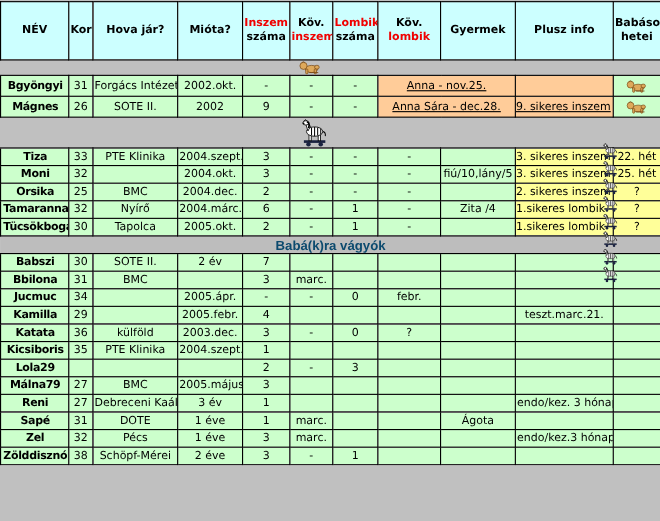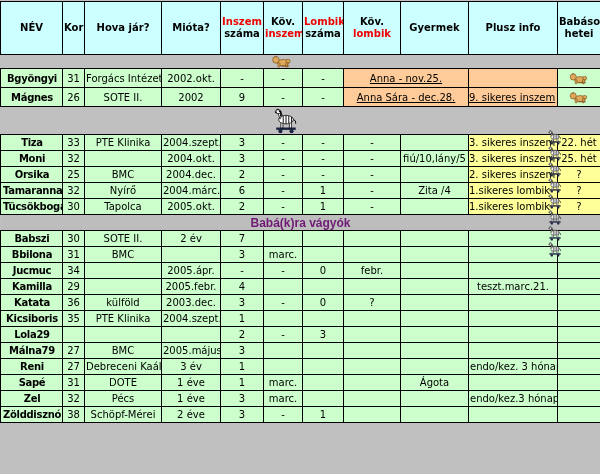--- a/index.html
+++ b/index.html
@@ -11,21 +11,21 @@
   td{background:#CCFFCC;text-align:center;vertical-align:middle;}
   tr.sec0 td{height:18px;}
   tr.sec1 td,tr.sec2 td{height:15px;}
   td.name{text-align:center;font-weight:bold;font-size:10px;letter-spacing:-0.3px;padding-left:2px;}
   td.orange{background:#FFCC99;text-decoration:underline;}
   td.yellow{background:#FFFF99;}
   td.left{text-align:left;padding-left:0;}
   tr.strip td{background:#C0C0C0;border-left:none;border-right:none;text-align:left;padding:0 0 0 270px;vertical-align:bottom;}
   tr.strip-sm td{height:13px;}
   tr.strip-lg td{height:27px;}
-  tr.banner td{background:#BDBDBD;border-left:none;border-right:none;height:15px;color:#701a75;
+  tr.banner td{background:#BDBDBD;border-left:none;border-right:none;height:15px;color:#0c4a6e;
     font-family:"Liberation Sans",sans-serif;font-weight:bold;font-size:12px;text-align:center;}
   .icn{vertical-align:middle;}
   .ov{position:absolute;width:16px;height:16px;pointer-events:none;}
   #defs{position:absolute;width:0;height:0;overflow:hidden;}
 </style>
 </head>
 <body>
 
 <svg id="defs" xmlns="http://www.w3.org/2000/svg">
   <symbol id="sym-baby" viewBox="0 0 26 16">

